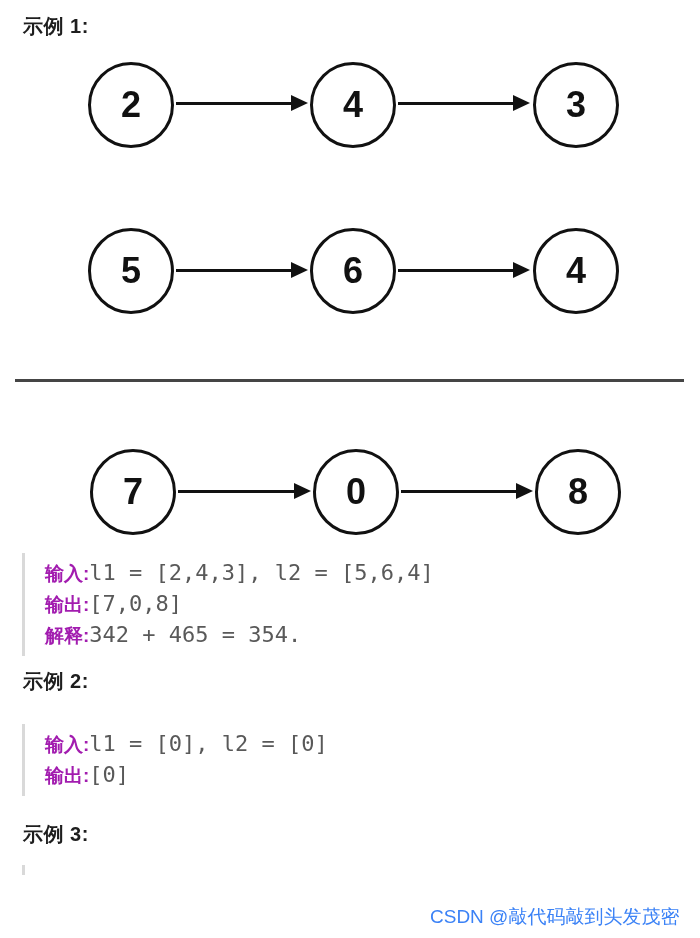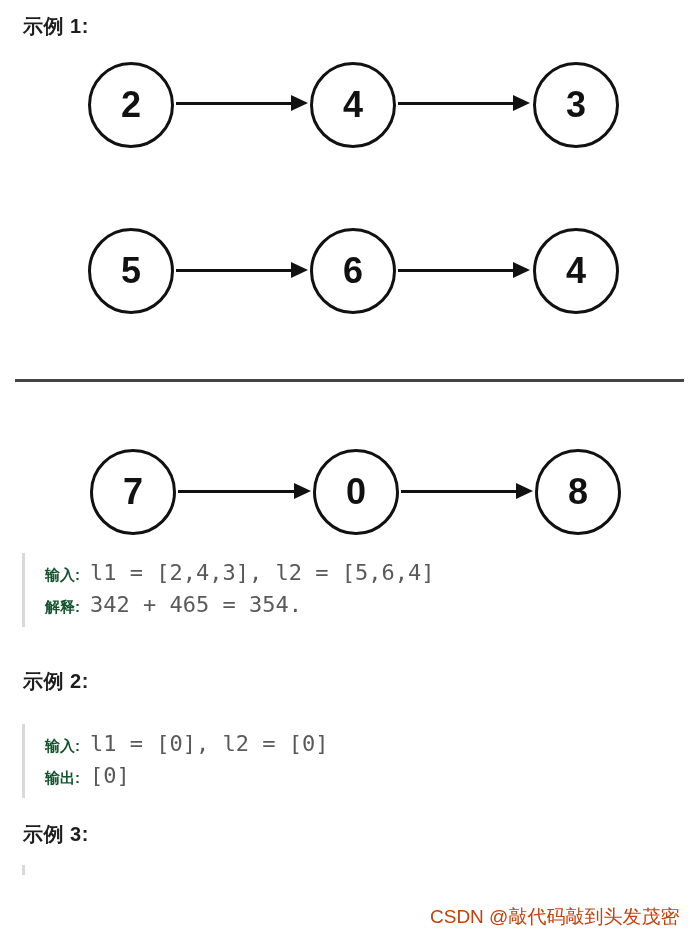--- a/index.html
+++ b/index.html
@@ -42,26 +42,25 @@
     border-left:3px solid #d9d9d9;
     padding:5px 0 5px 20px;
   }
   .io-line {
     line-height:30px; white-space:pre;
     font-family:"DejaVu Sans Mono", monospace;
     font-size:22px; color:#595959;
   }
   .io-label {
     font-family:"Liberation Sans", sans-serif;
-    font-size:15px; font-weight:700; color:#14532d;
-    margin-right:10px;
+    font-size:19px; font-weight:700; color:#a21caf;
   }
   .watermark {
     position:absolute; left:430px; top:904px;
-    font-size:19px; color:#c2410c; white-space:pre;
+    font-size:19px; color:#3b82f6; white-space:pre;
     text-shadow:1px 1px 0 #ffffff;
   }
 </style>
 </head>
 <body>
 
 <div class="page">
 
   <div class="ex-title" style="top:13px">示例 1:</div>
 
@@ -80,20 +79,21 @@
   <div class="divider"></div>
 
   <div class="node" style="left:90px;top:449px">7</div>
   <div class="arrow" style="left:178px;top:490px;width:133px"></div>
   <div class="node" style="left:313px;top:449px">0</div>
   <div class="arrow" style="left:401px;top:490px;width:132px"></div>
   <div class="node" style="left:535px;top:449px">8</div>
 
   <div class="io-block" style="top:553px">
     <div class="io-line"><span class="io-label">输入:</span><span>l1 = [2,4,3], l2 = [5,6,4]</span></div>
+    <div class="io-line"><span class="io-label">输出:</span><span>[7,0,8]</span></div>
     <div class="io-line"><span class="io-label">解释:</span><span>342 + 465 = 354.</span></div>
   </div>
 
   <div class="ex-title" style="top:668px">示例 2:</div>
 
   <div class="io-block" style="top:724px">
     <div class="io-line"><span class="io-label">输入:</span><span>l1 = [0], l2 = [0]</span></div>
     <div class="io-line"><span class="io-label">输出:</span><span>[0]</span></div>
   </div>
 

